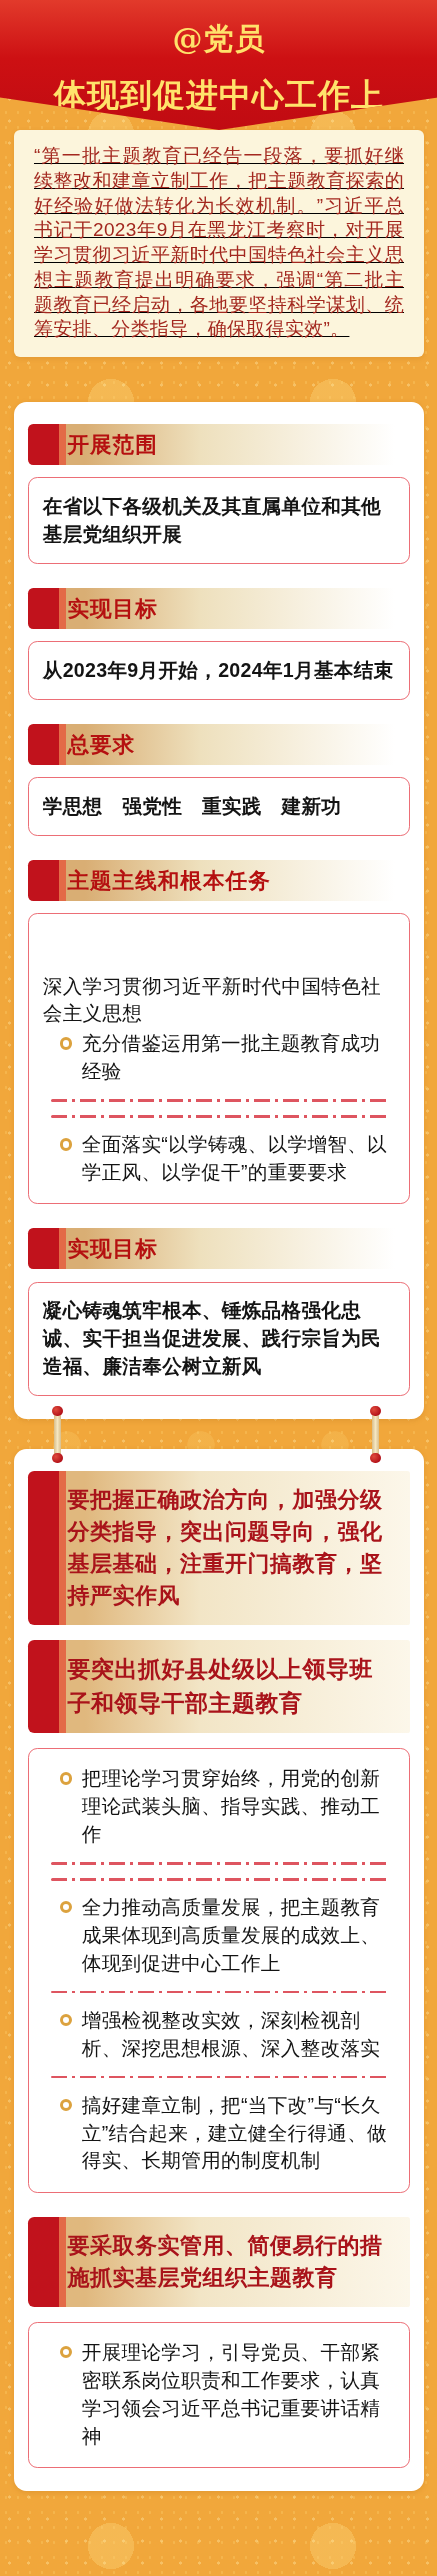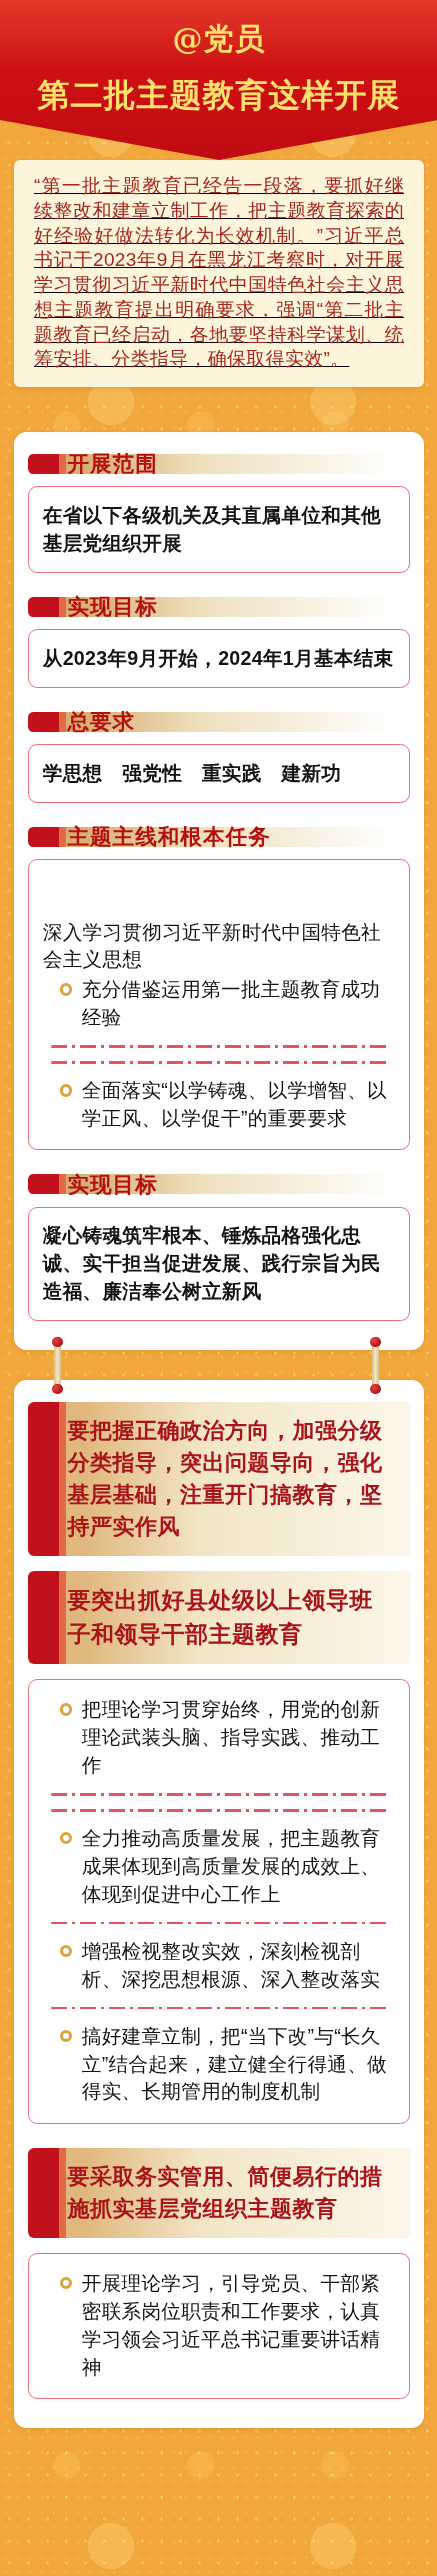--- a/index.html
+++ b/index.html
@@ -16,21 +16,21 @@
     background-image:
       radial-gradient(rgba(255,236,170,.38) 1.2px, transparent 1.5px),
       radial-gradient(rgba(255,214,120,.30) 0.9px, transparent 1.2px),
       radial-gradient(circle, rgba(255,224,140,.30) 0 23px, transparent 23px),
       radial-gradient(circle, rgba(247,190,90,.45) 0 13.4px, transparent 14px);
     background-size:19px 22px, 12px 15px, 222px 268px, 134px 170px;
     overflow:hidden;
   }
   
   .hero{
-    height:160px;
+    height:130px;
     background:linear-gradient(180deg,#e23a2b 0%,#cd1013 45%,#c00b12 100%);
     clip-path:polygon(0 0,100% 0,100% 75%,50% 100%,0 75%);
     text-align:center;
     color:#ffe26b;
     font-family:"DejaVu Serif","Liberation Serif",serif;
   }
   .hero-at{
     padding-top:18.5px;
     font-size:30px;
     font-weight:700;
@@ -65,21 +65,21 @@
     margin:0 14.4px;
     background:#ffffff;
     border-radius:12.4px;
     padding:21.6px 14px 15.5px 14px;
     box-shadow:0 1.5px 5.2px rgba(170,100,20,.20);
     position:relative;
     z-index:1;
   }
   
   .sec-bar{
-    height:20px;
+    height:41px;
     display:flex;
     align-items:center;
     padding-left:39px;
     margin-bottom:12.4px;
     border-radius:5.2px 2.1px 2.1px 5.2px;
     background:linear-gradient(90deg,
       #c1121c 0 31px,
       #e36a47 31px 38px,
       #d9ae74 38px 57px,
       #eee0bd 45%,
@@ -96,21 +96,21 @@
     border:1.5px solid #ec6e76;
     border-radius:9.3px;
     background:#ffffff;
     margin-bottom:24px;
     padding:14.4px 12.4px;
     color:#141414;
     font-size:19.6px;
     line-height:1.42;
     letter-spacing:0.3px;
   }
-  .content-box.last{margin-bottom:14px;}
+  .content-box.last{margin-bottom:8px;}
   .plain-text{margin:0;padding:0 0 0 1px;font-weight:bold;}
   .li{
     position:relative;
     padding-left:40px;
     margin:2.1px 0;
   }
   .li.no-ring{padding-left:1px;margin-top:44px;}
   .li-text{white-space:pre-line;display:block;}
   .ring{
     position:absolute;
@@ -179,21 +179,21 @@
   .pin.top{top:-4.6px;}
   .pin.bottom{bottom:-4.6px;}
 </style>
 </head>
 <body>
 
 <div class="page">
 
   <header class="hero">
     <div class="hero-at">@党员</div>
-    <div class="hero-title">第二批主题教育这样开展</div>
+    <div class="hero-title">体现到促进中心工作上</div>
   </header>
 
   <section class="intro-card">
     <p class="intro-text">“第一批主题教育已经告一段落，要抓好继续整改和建章立制工作，把主题教育探索的好经验好做法转化为长效机制。”习近平总书记于2023年9月在黑龙江考察时，对开展学习贯彻习近平新时代中国特色社会主义思想主题教育提出明确要求，强调“第二批主题教育已经启动，各地要坚持科学谋划、统筹安排、分类指导，确保取得实效”。</p>
   </section>
 
   <section class="card">
 
     <div class="sec">
       <div class="sec-bar">

